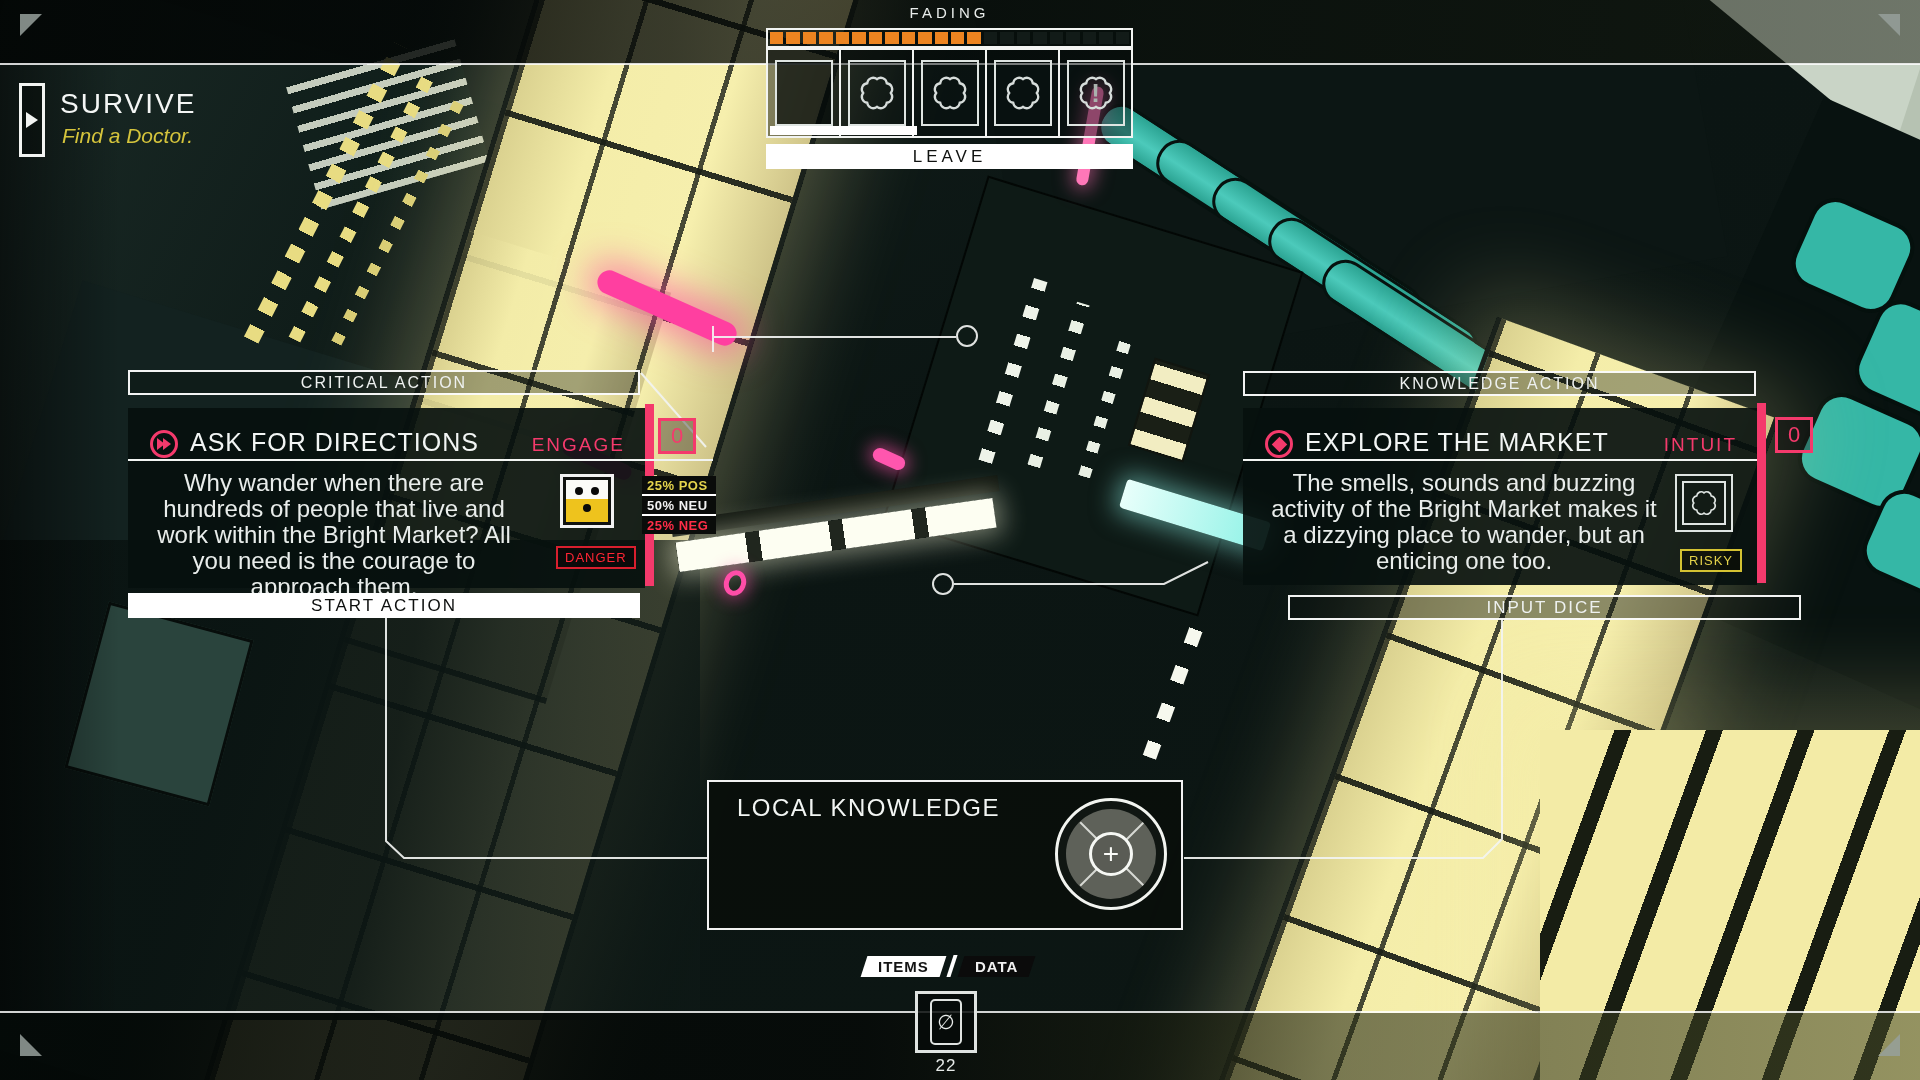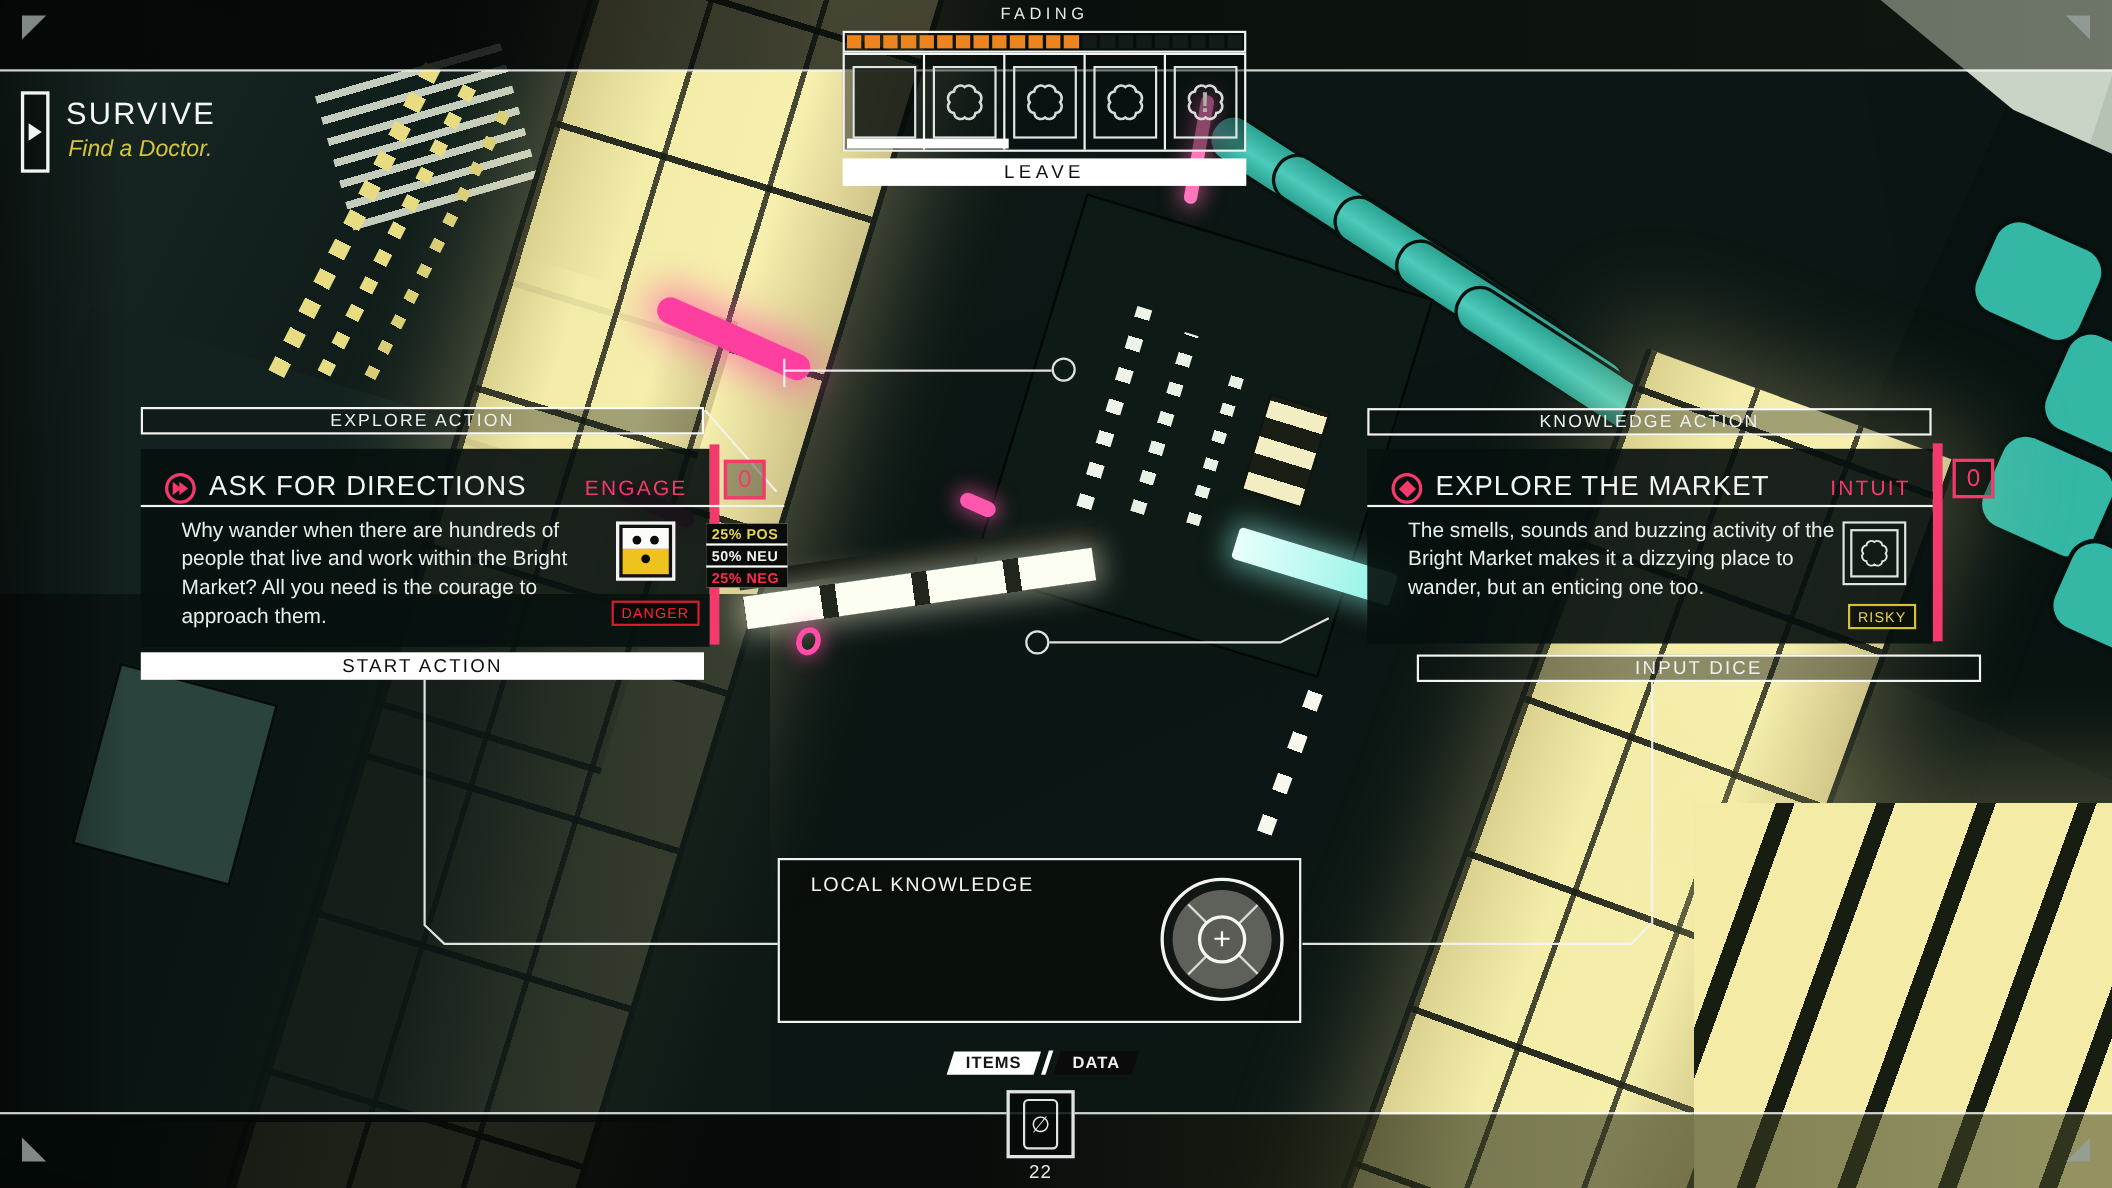--- a/index.html
+++ b/index.html
@@ -128,21 +128,21 @@
   .act-panel{position:absolute;background:rgba(7,16,14,.92);}
   .act-bar{position:absolute;width:9px;background:#f43a6c;}
   .skill-icon{position:absolute;left:22px;top:22px;width:28px;height:28px;border:3px solid #f43a6c;border-radius:50%;
       display:flex;align-items:center;justify-content:center;}
   .ff-tri{width:0;height:0;border-top:6px solid transparent;border-bottom:6px solid transparent;border-left:8px solid #f43a6c;}
   .ff-tri + .ff-tri{margin-left:-2px;}
   .diamond{width:11px;height:11px;background:#f43a6c;transform:rotate(45deg);}
   .act-title{position:absolute;left:62px;top:20px;font-size:25px;letter-spacing:1px;color:#f2f5f4;white-space:nowrap;}
   .skill-label{position:absolute;top:26px;font-size:19px;letter-spacing:2px;color:#f43a6c;}
   .act-sep{position:absolute;top:51px;left:0;height:2px;background:#f2f4f2;}
-  .act-desc{position:absolute;left:37px;top:62px;font-size:19px;line-height:26px;color:#e9edeb;}
+  .act-desc{position:absolute;left:26px;top:62px;font-size:24px;line-height:26px;color:#e9edeb;text-align:center;}
   .dice-count{position:absolute;width:38px;height:36px;border:3px solid #f43a6c;color:#f43a6c;
       background:rgba(10,6,8,.35);display:flex;align-items:center;justify-content:center;font-size:22px;}
   .act-button{position:absolute;height:25px;display:flex;align-items:center;justify-content:center;
       font-size:17px;letter-spacing:2px;}
   .btn-solid{background:#fff;color:#0d0f0e;}
   .btn-outline{border:2px solid rgba(255,255,255,.95);background:rgba(10,18,15,.45);color:#eef1f0;}
   .risk-tag{position:absolute;font-size:13px;letter-spacing:1px;padding:2px 7px;}
   .tag-danger{border:2px solid #d81f2e;color:#ff2534;background:rgba(12,4,5,.55);text-align:center;}
   .tag-risky{border:2px solid #d4c232;color:#e3d24a;background:rgba(12,12,4,.55);}
   .odds{position:absolute;display:flex;flex-direction:column;gap:2px;background:#fff;}
@@ -155,21 +155,21 @@
   .face-bot{position:absolute;left:0;bottom:0;width:100%;height:55%;background:#eec31d;}
   .dot{position:absolute;width:8px;height:8px;border-radius:50%;background:#0a0a0a;}
   .die-slot{position:absolute;width:58px;height:58px;border:2px solid #dfe5e2;background:rgba(8,16,13,.3);
       display:flex;align-items:center;justify-content:center;}
   .die-slot-in{width:44px;height:44px;border:2px solid #dfe5e2;display:flex;align-items:center;justify-content:center;}
   .die-slot-in svg{stroke:#dfe5e2;fill:none;stroke-width:5;}
 
   
   .local{left:707px;top:780px;width:476px;height:150px;border:2px solid rgba(255,255,255,.95);
       background:rgba(8,14,10,.82);z-index:3;}
-  .local-title{position:absolute;left:28px;top:12px;font-size:18px;letter-spacing:1.5px;color:#f2f5f3;}
+  .local-title{position:absolute;left:28px;top:12px;font-size:24px;letter-spacing:1.5px;color:#f2f5f3;}
   .local-desc{position:absolute;left:28px;top:44px;width:330px;font-size:19px;line-height:25px;color:#e9edeb;}
   .lclock{position:absolute;right:14px;top:16px;width:112px;height:112px;border:3px solid #f2f4f0;border-radius:50%;
       background:rgba(40,42,38,.25);}
   .lclock-disc{position:absolute;left:8px;top:8px;right:8px;bottom:8px;border-radius:50%;background:rgba(108,110,102,.85);overflow:hidden;}
   .lspoke{position:absolute;left:50%;top:0;width:2px;height:100%;background:rgba(245,247,242,.8);}
   .lclock-hub{position:absolute;left:50%;top:50%;width:44px;height:44px;margin:-22px 0 0 -22px;border:3px solid #f6f8f4;
       border-radius:50%;background:#5a5c55;display:flex;align-items:center;justify-content:center;
       font-size:28px;color:#fbfcf9;line-height:1;}
 
   
@@ -321,21 +321,21 @@
             </svg>
             <span class="slot-alert">!</span>
           </div>
         </div>
       </div>
     <div class="timer-bar" style="width: 40%;"></div>
     <div class="leave-btn">LEAVE</div>
   </div>
 
   <div class="abs action" style="left:128px;top:370px;width:660px;height:280px;">
-    <div class="act-header" style="width:512px;">EXPLORE ACTION</div>
+    <div class="act-header" style="width:512px;">CRITICAL ACTION</div>
     <div class="act-bar" style="left:517px;top:34px;height:182px;"></div>
     <div class="dice-count" style="left:530px;top:48px;">0</div>
     <div class="act-panel" style="left:0;top:38px;width:517px;height:180px;">
       <div class="skill-icon">
         <div class="ff-tri"></div>
           <div class="ff-tri"></div>
       </div>
       <div class="act-title">ASK FOR DIRECTIONS</div>
       <div class="skill-label" style="right:20px;">ENGAGE</div>
       <div class="act-sep" style="width:585px;"></div>

